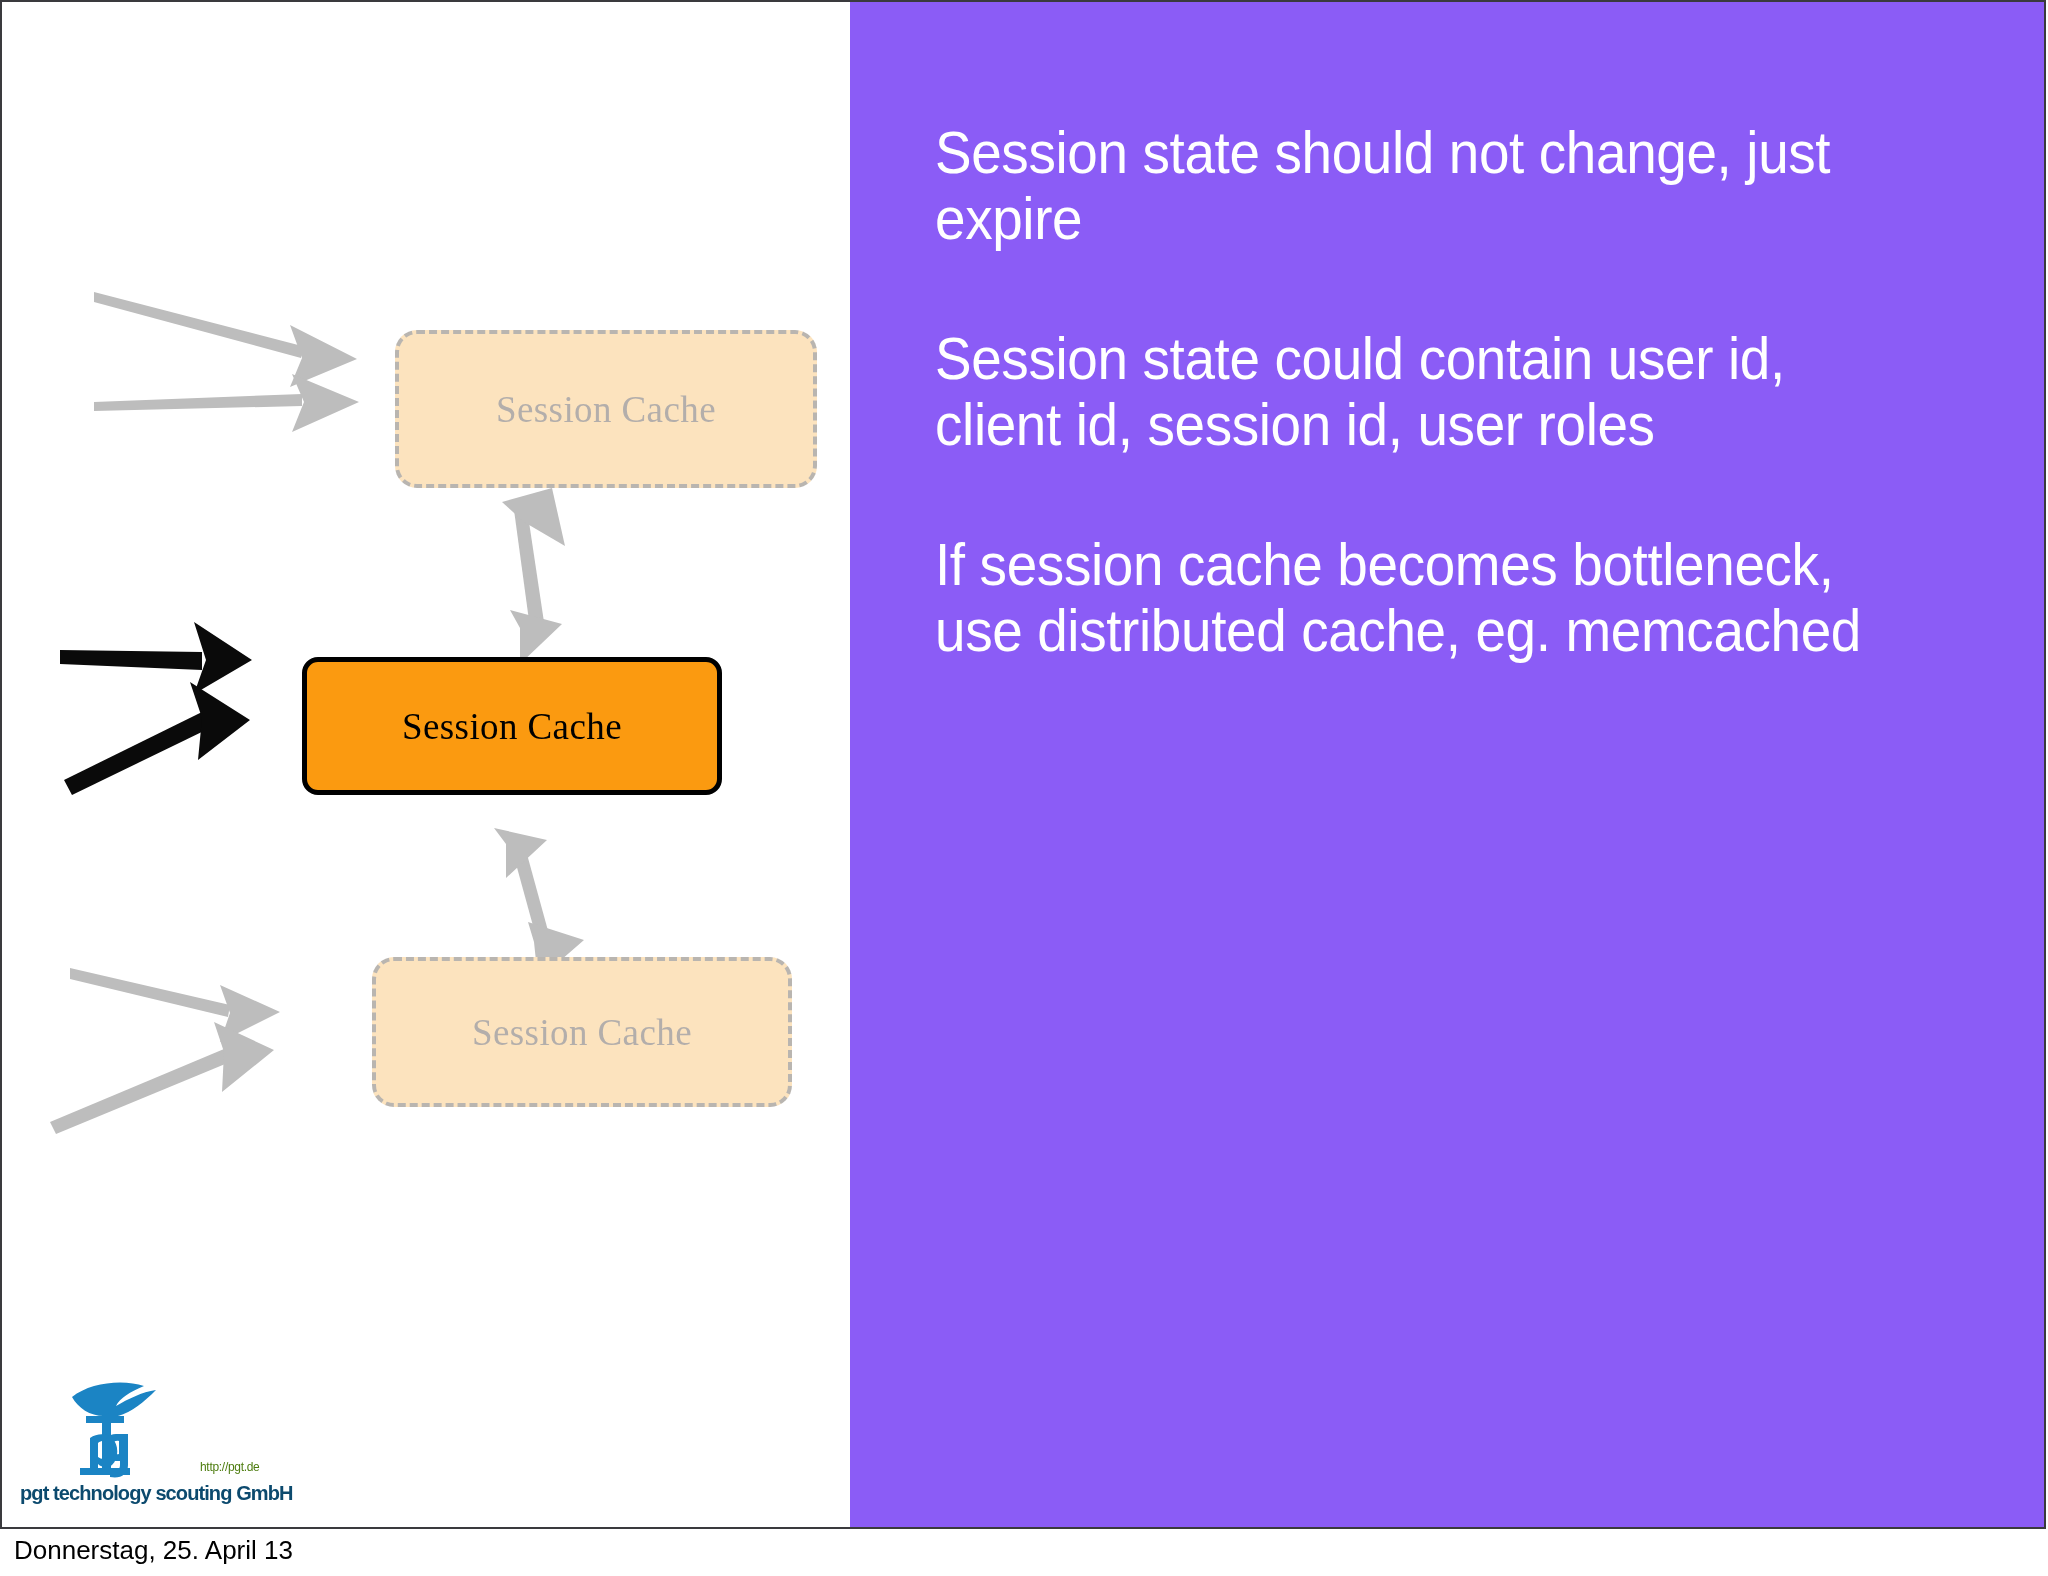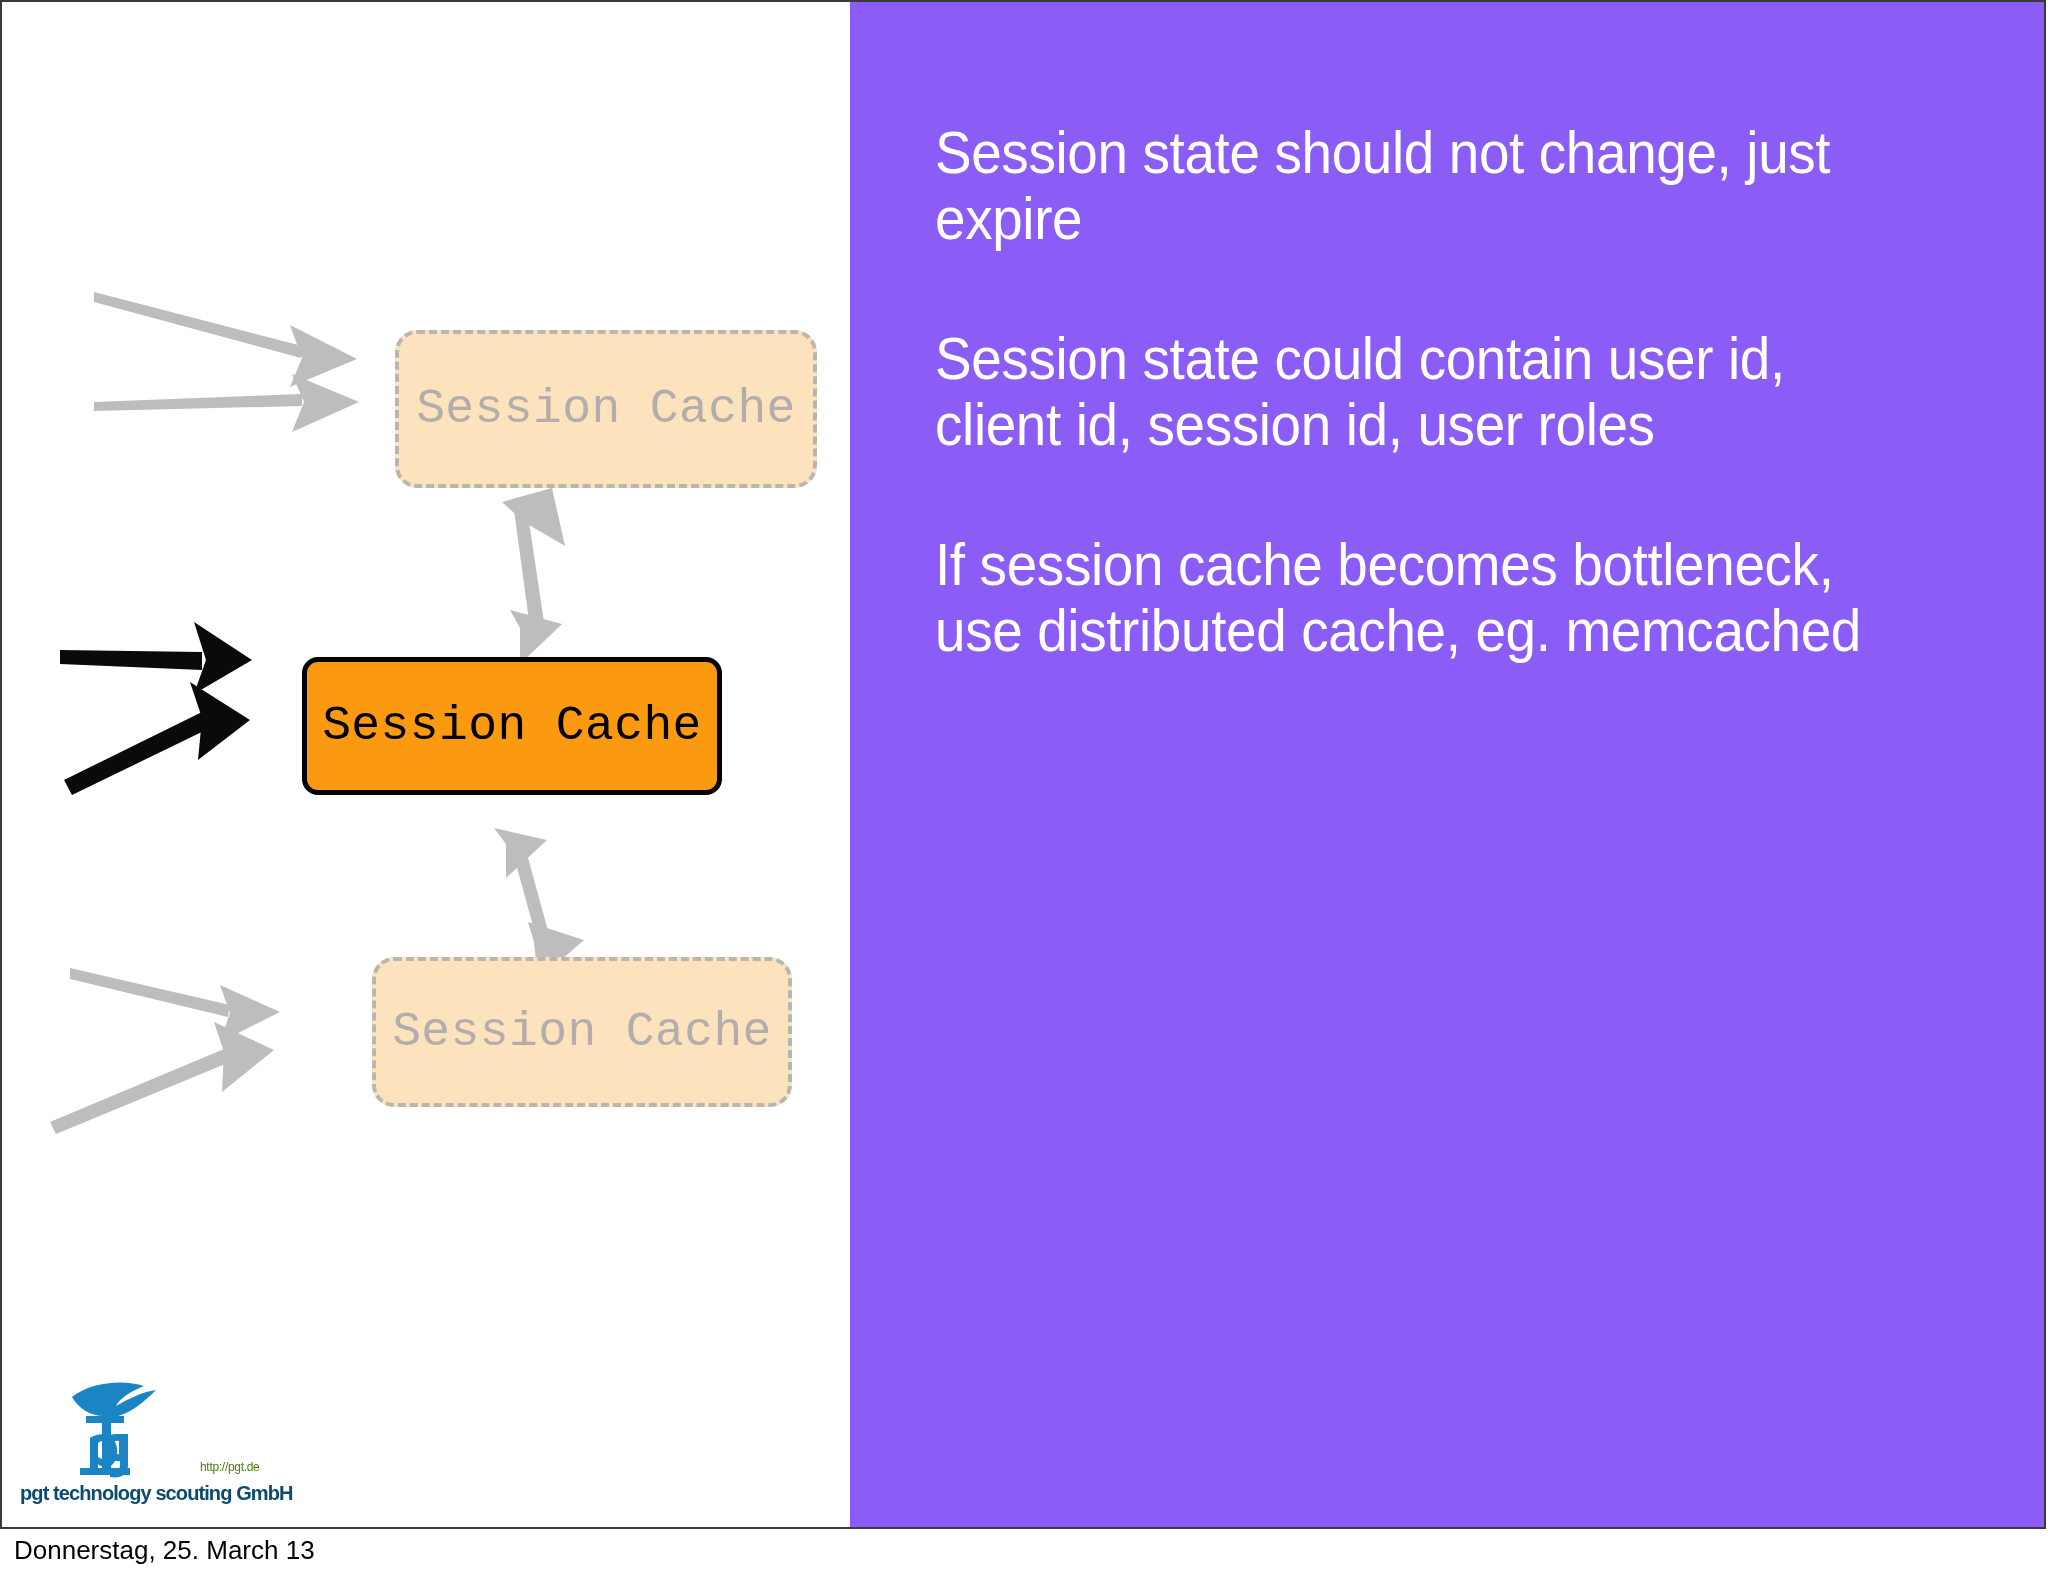--- a/index.html
+++ b/index.html
@@ -76,22 +76,22 @@
 
   
   .node {
     position: absolute;
     box-sizing: border-box;
     display: flex;
     align-items: center;
     justify-content: center;
   }
   .node-label {
-    font-family: Liberation Mono, monospace;
-    font-size: 48px;
+    font-family: Liberation Serif, serif;
+    font-size: 37px;
     font-weight: 400;
     letter-spacing: 0.4px;
     white-space: nowrap;
   }
 
   .node-ghost {
     background: #FCE3BE;
     border: 4px dashed #b9b5b0;
     border-radius: 22px;
   }
@@ -254,15 +254,15 @@
     <div class="text-panel">
       <div class="text-block">
         <p class="para">Session state should not change, just expire</p>
         <p class="para">Session state could contain user id, client id, session id, user roles</p>
         <p class="para">If session cache becomes bottleneck, use distributed cache, eg. memcached</p>
       </div>
     </div>
 
   </div>
 
-  <div class="footer-date">Donnerstag, 25. March 13</div>
+  <div class="footer-date">Donnerstag, 25. April 13</div>
 
 </div>
 
 </body></html>

